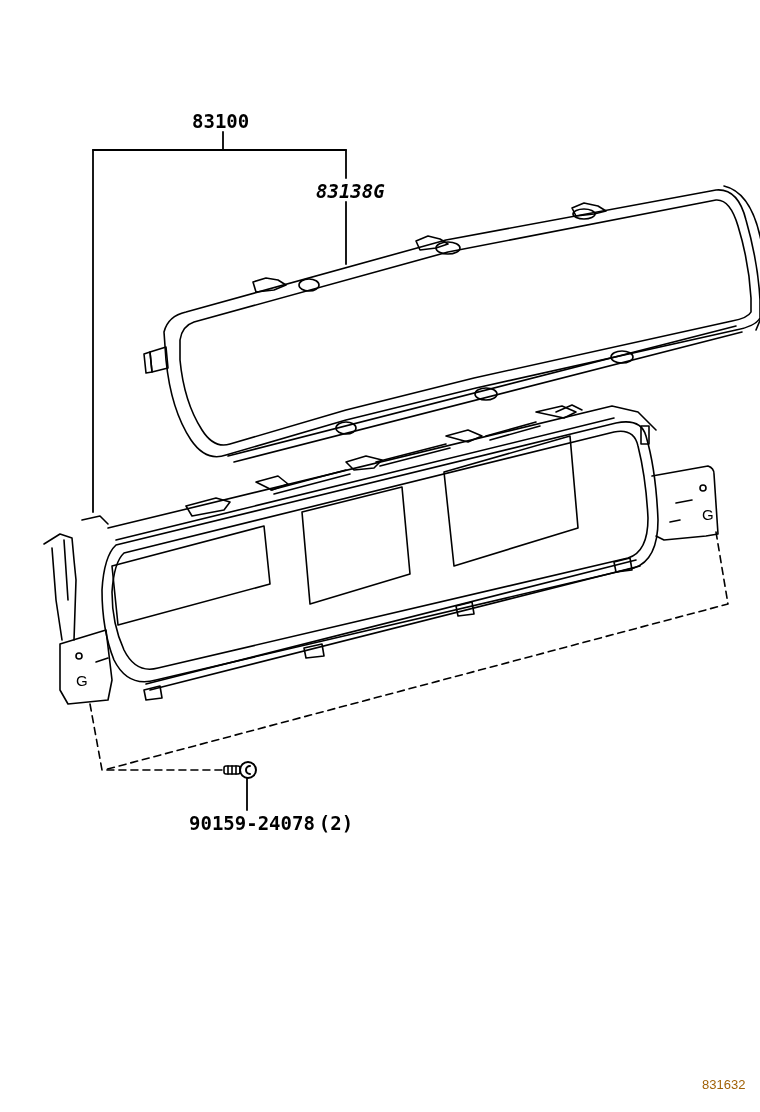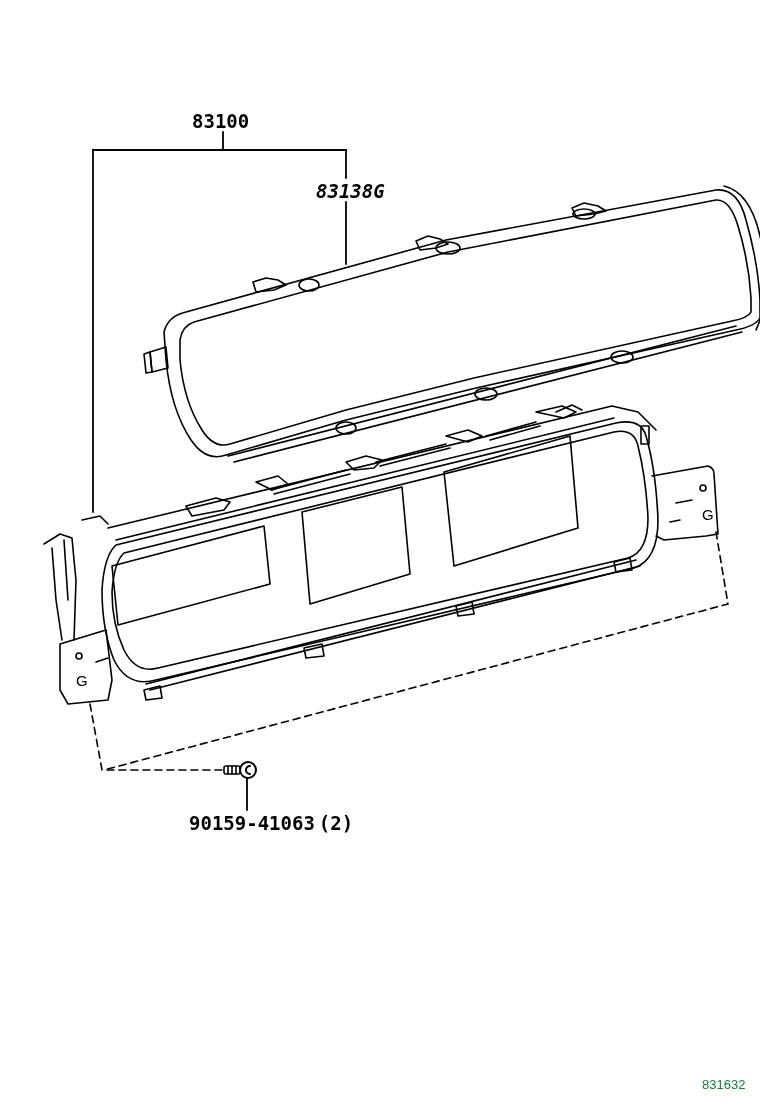--- a/index.html
+++ b/index.html
@@ -2,21 +2,21 @@
 <html><head>
 <meta charset="utf-8">
 <style>
   html, body { margin: 0; padding: 0; background: #ffffff; }
   body { width: 760px; height: 1112px; position: relative; overflow: hidden;
          font-family: "DejaVu Sans", sans-serif; }
   #canvas { position: absolute; left: 16px; top: 0; width: 760px; height: 1112px; }
   .label { position: absolute; font-family: "DejaVu Sans Mono", monospace; font-weight: bold;
            font-size: 19px; color: #000; letter-spacing: 0px; white-space: nowrap; line-height: 1; }
   .illus-id { position: absolute; font-family: "Liberation Sans", sans-serif; font-size: 13px;
-              color: #15803d; white-space: nowrap; line-height: 1; }
+              color: #a16207; white-space: nowrap; line-height: 1; }
   .gmark { position: absolute; font-family: "Liberation Sans", sans-serif; font-size: 15px; color:#000; line-height:1; }
   svg line, svg path, svg polyline, svg polygon, svg rect, svg ellipse, svg circle { vector-effect: non-scaling-stroke; }
 </style>
 </head>
 <body>
 
 <div id="canvas">
   <svg width="760" height="1112" viewBox="0 0 760 1112" xmlns="http://www.w3.org/2000/svg" fill="none" stroke="#000" stroke-width="1.6" stroke-linejoin="round" stroke-linecap="round">
 
     <g stroke-width="1.8">
@@ -116,18 +116,18 @@
       <line x1="220" y1="766" x2="220" y2="774"></line>
       <circle cx="232" cy="770" r="8" stroke-width="2"></circle>
       <path d="M234,766 A4,4 0 1 0 234,774" stroke-width="2"></path>
       <line x1="231" y1="778" x2="231" y2="810" stroke-width="1.8"></line>
     </g>
   </svg>
 
   <div class="label" style="left:176px; top:112px;">83100</div>
   <div class="label" style="left:300px; top:182px;font-style:italic;">83138G</div>
   <div class="label" style="left:173px; top:814px;">
-    <span>90159-41063</span><span style="margin-left:4px;">(2)</span>
+    <span>90159-24078</span><span style="margin-left:4px;">(2)</span>
   </div>
   <div class="gmark" style="left:60px; top:673px;">G</div>
   <div class="gmark" style="left:686px; top:507px;">G</div>
   <div class="illus-id" style="left:686px; top:1078px;">831632</div>
 </div>
 
 </body></html>

